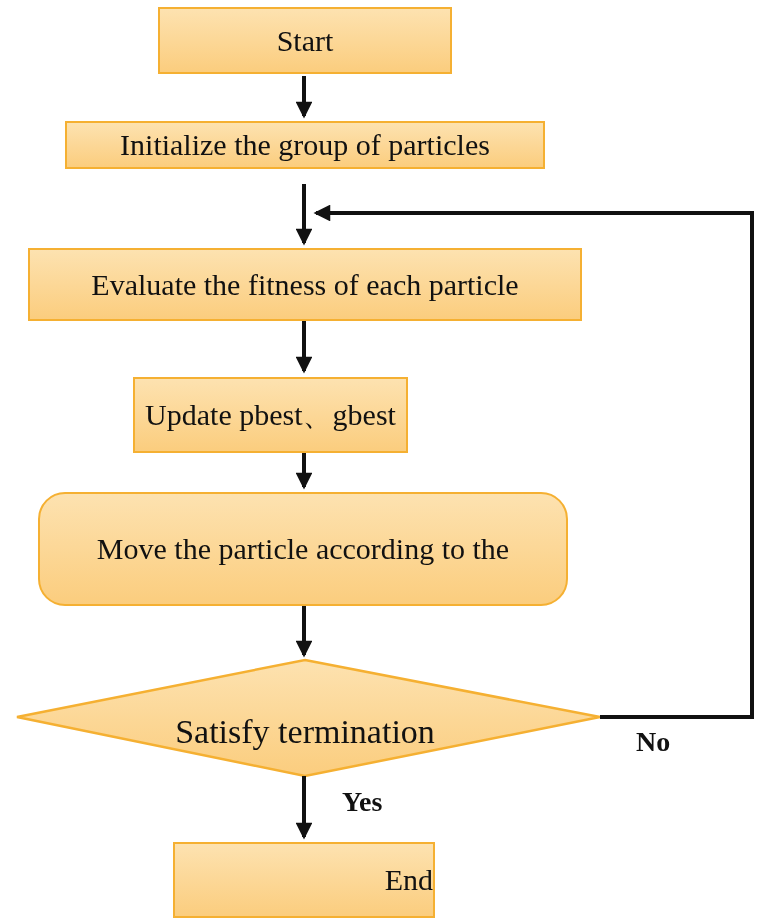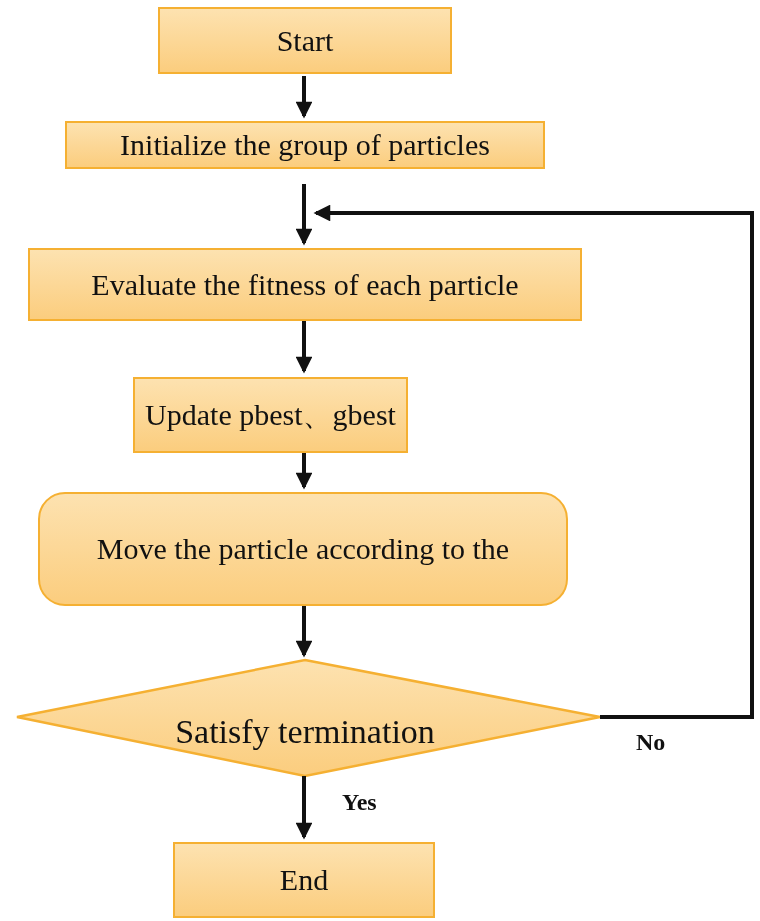--- a/index.html
+++ b/index.html
@@ -58,21 +58,21 @@
     font-size: 34px;
     line-height: 35px;
     color: var(--text, #111111);
     margin-top: 32px;
   }
   .decision-text span { display: block; }
   .edge-label {
     position: absolute;
     z-index: 3;
     font-weight: bold;
-    font-size: 24px;
+    font-size: 28px;
     line-height: 30px;
     color: var(--text, #111111);
   }
   .edge-label.yes { left: 342px; top: 787px; }
   .edge-label.no  { left: 636px; top: 727px; }
 </style>
 </head>
 <body>
 
 <div class="canvas">
@@ -116,21 +116,21 @@
   </div>
 
   <div class="node" style="left:38px; top:492px; width:530px; height:114px;border-radius:27px;">
     <span>Move the particle according to the</span>
   </div>
 
   <div class="decision-text">
     <span>Satisfy termination</span>
   </div>
 
-  <div class="node" style="left:173px; top:842px; width:262px; height:76px;">
+  <div class="node" style="left:173px; top:842px; width:262px; height:76px;align-items:flex-end;">
     <span>End</span>
   </div>
 
   <div class="edge-label yes">Yes</div>
 
   <div class="edge-label no">No</div>
 
 </div>
 
 </body></html>

